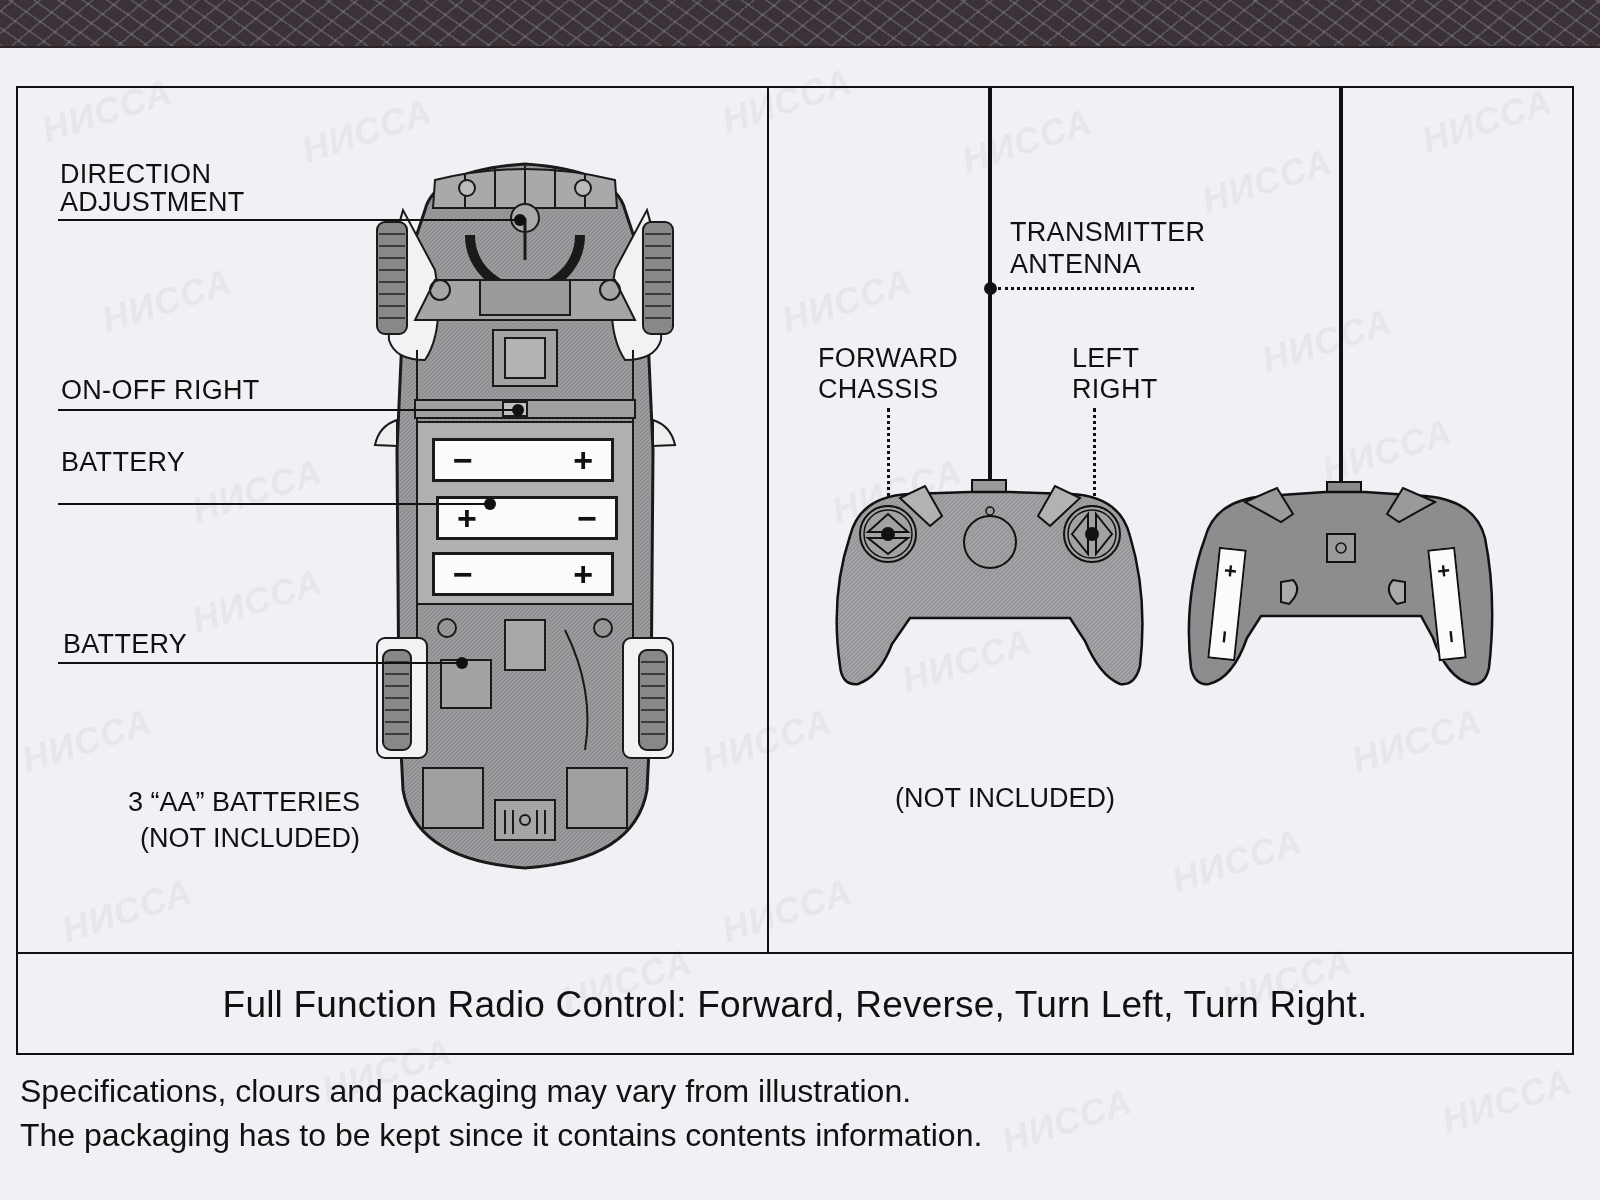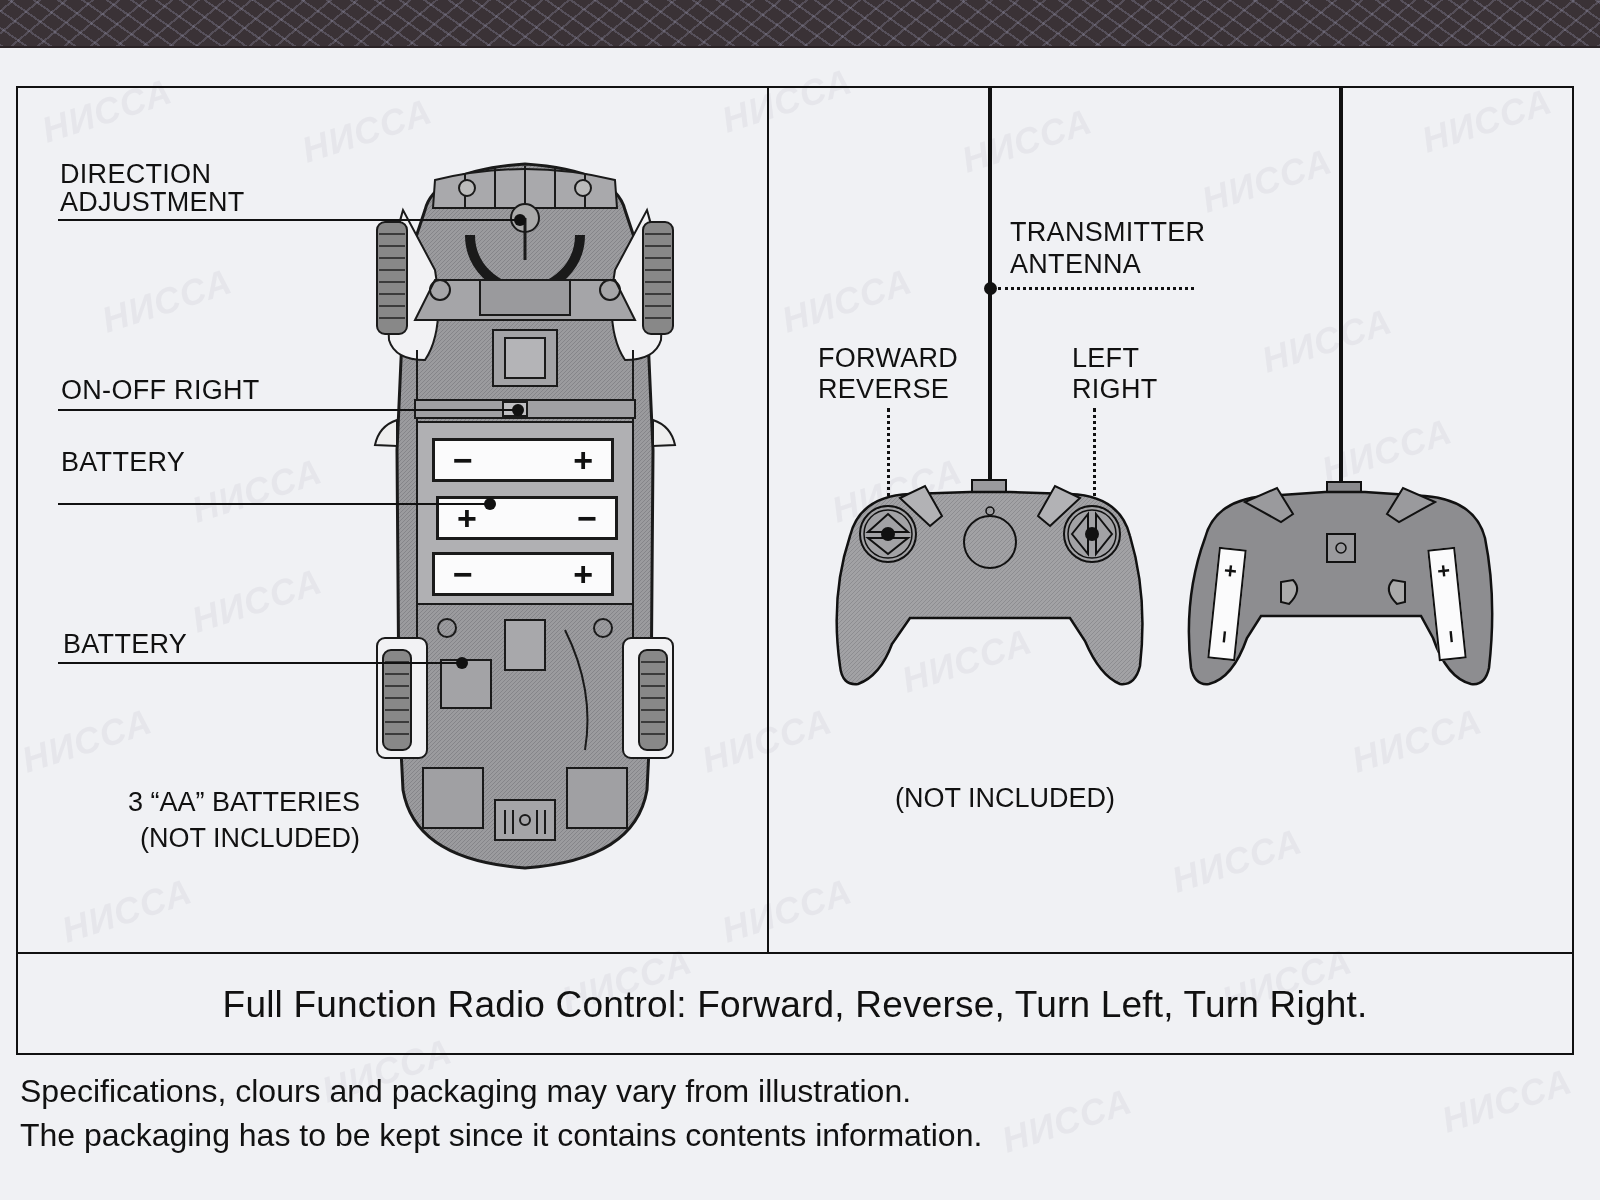--- a/index.html
+++ b/index.html
@@ -228,21 +228,21 @@
 
   <div style="position:absolute;left:988px;top:86px;width:4px;height:400px;background:#111"></div>
   <div style="position:absolute;left:1339px;top:86px;width:4px;height:400px;background:#111"></div>
 
   <div class="label" style="left:1010px;top:216px;line-height:32px">TRANSMITTER
 ANTENNA</div>
   <div class="dot" style="left:984px;top:282px;width:13px;height:13px"></div>
   <div style="position:absolute;left:998px;top:287px;width:196px;border-top:3px dotted #111"></div>
 
   <div class="label" style="left:818px;top:343px;line-height:31px">FORWARD
-REVERSE</div>
+CHASSIS</div>
   <div style="position:absolute;left:887px;top:408px;height:126px;border-left:3px dotted #111"></div>
 
   <div class="label" style="left:1072px;top:343px;line-height:31px">LEFT
 RIGHT</div>
   <div style="position:absolute;left:1093px;top:408px;height:126px;border-left:3px dotted #111"></div>
 
   <svg style="left:830px;top:476px" width="320" height="220" viewBox="0 0 320 220">
     <defs>
       <pattern id="hatch2" width="4" height="4" patternUnits="userSpaceOnUse">
         <rect width="4" height="4" fill="#a2a2a5"></rect>

